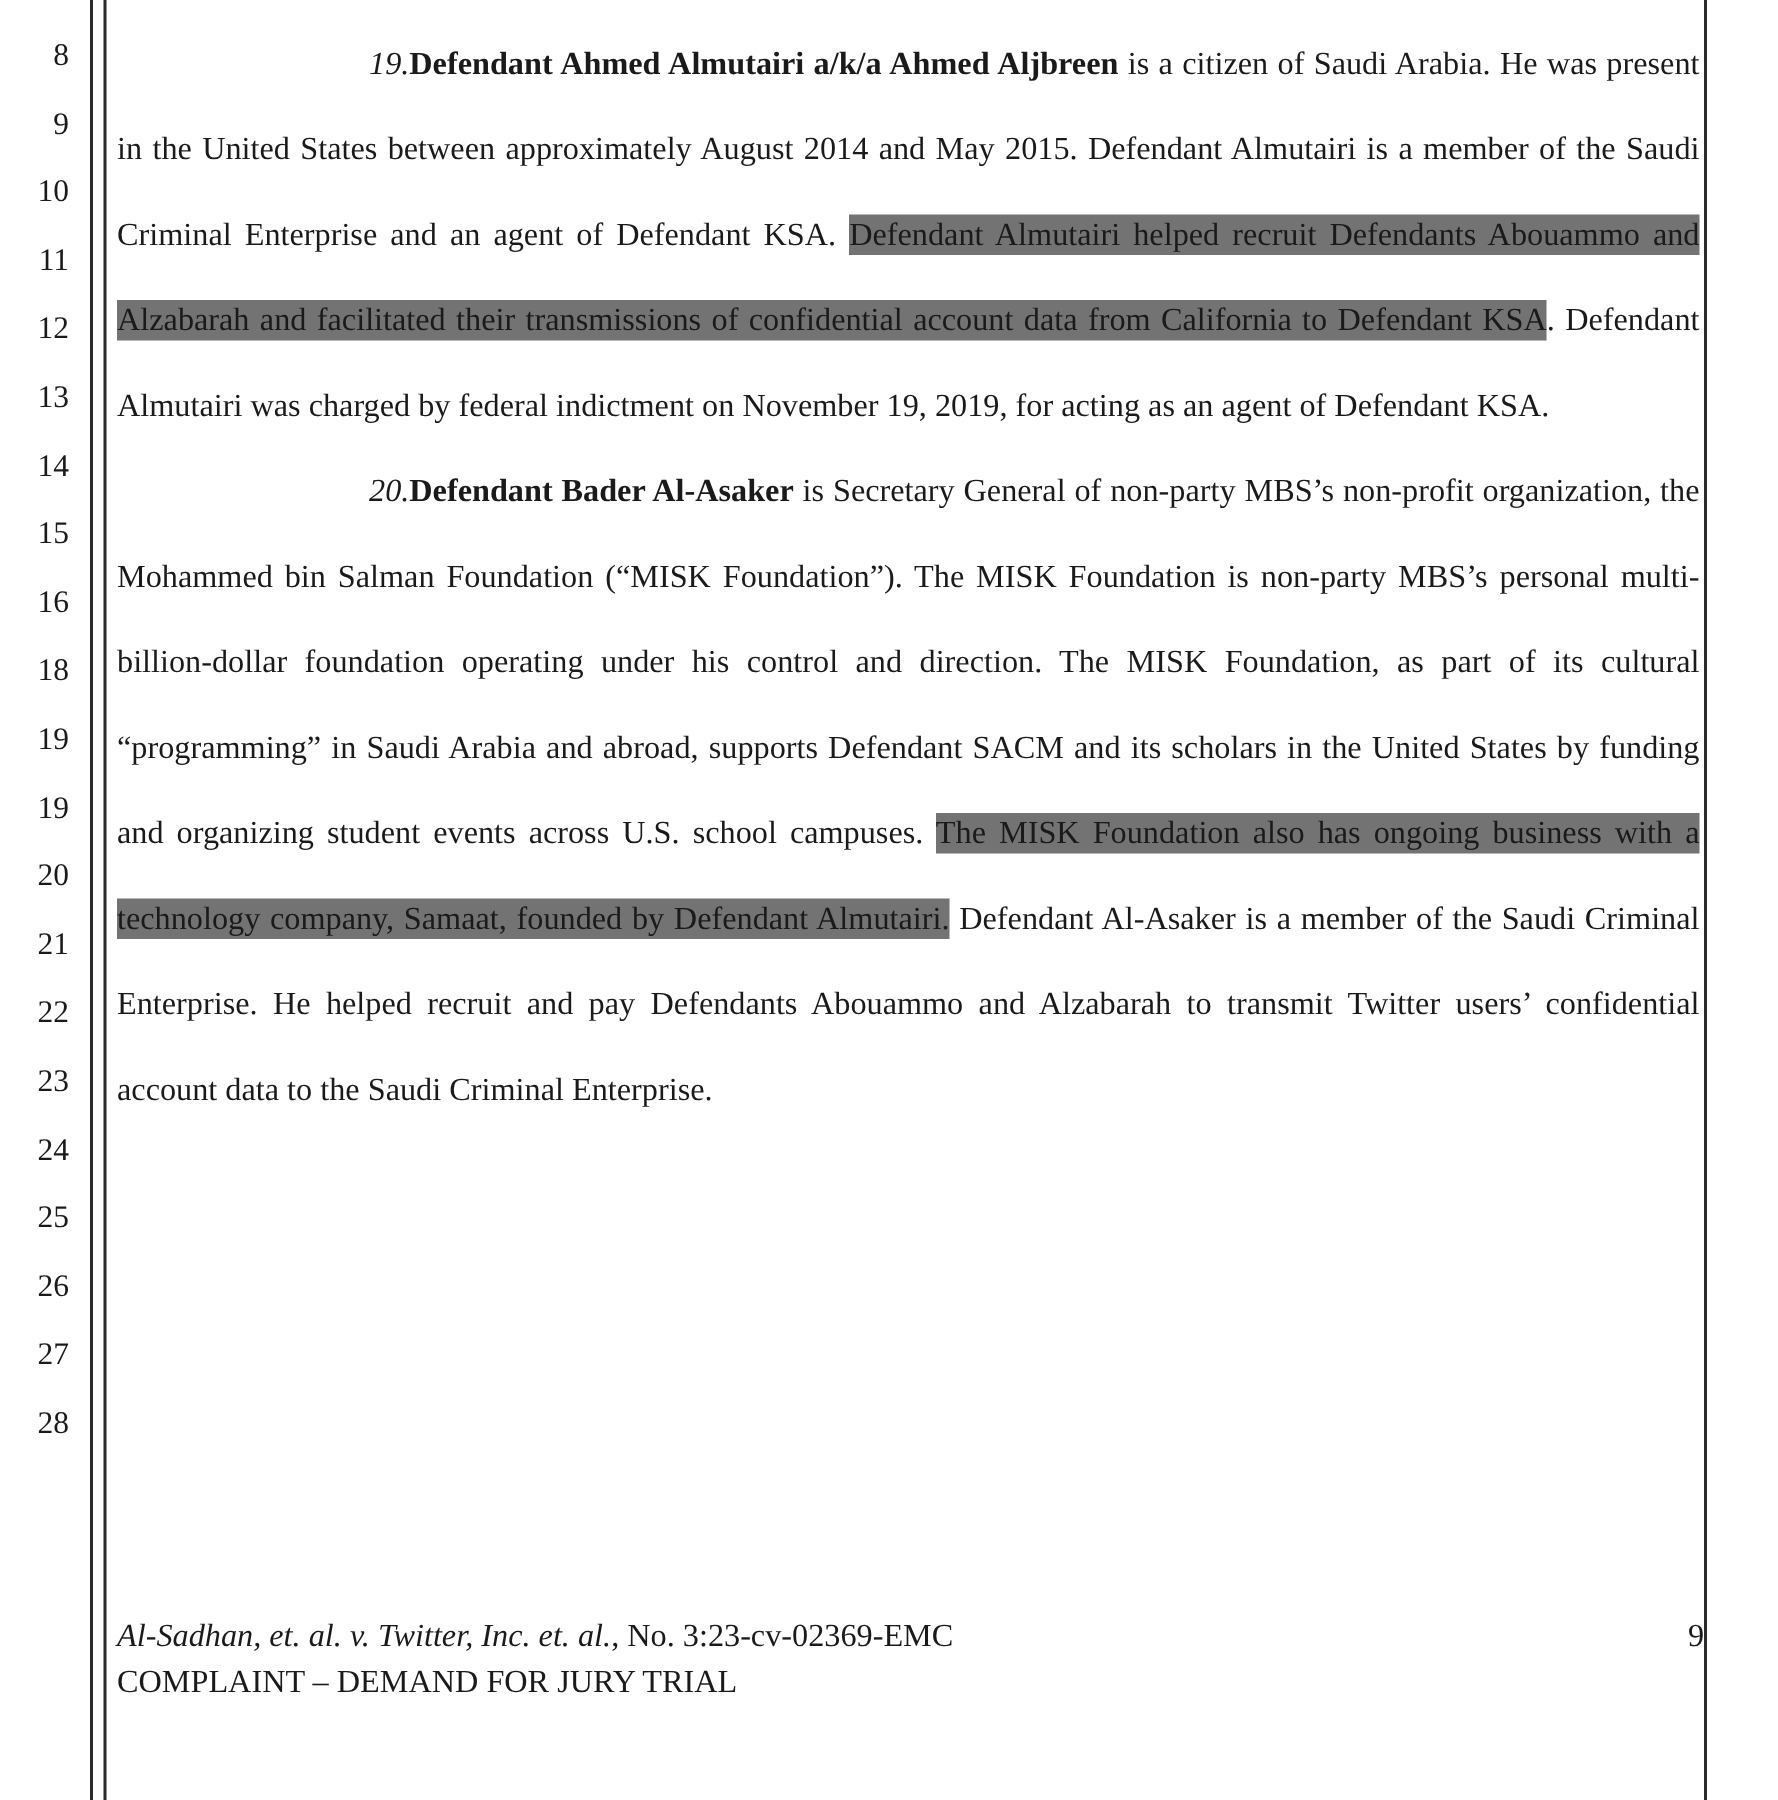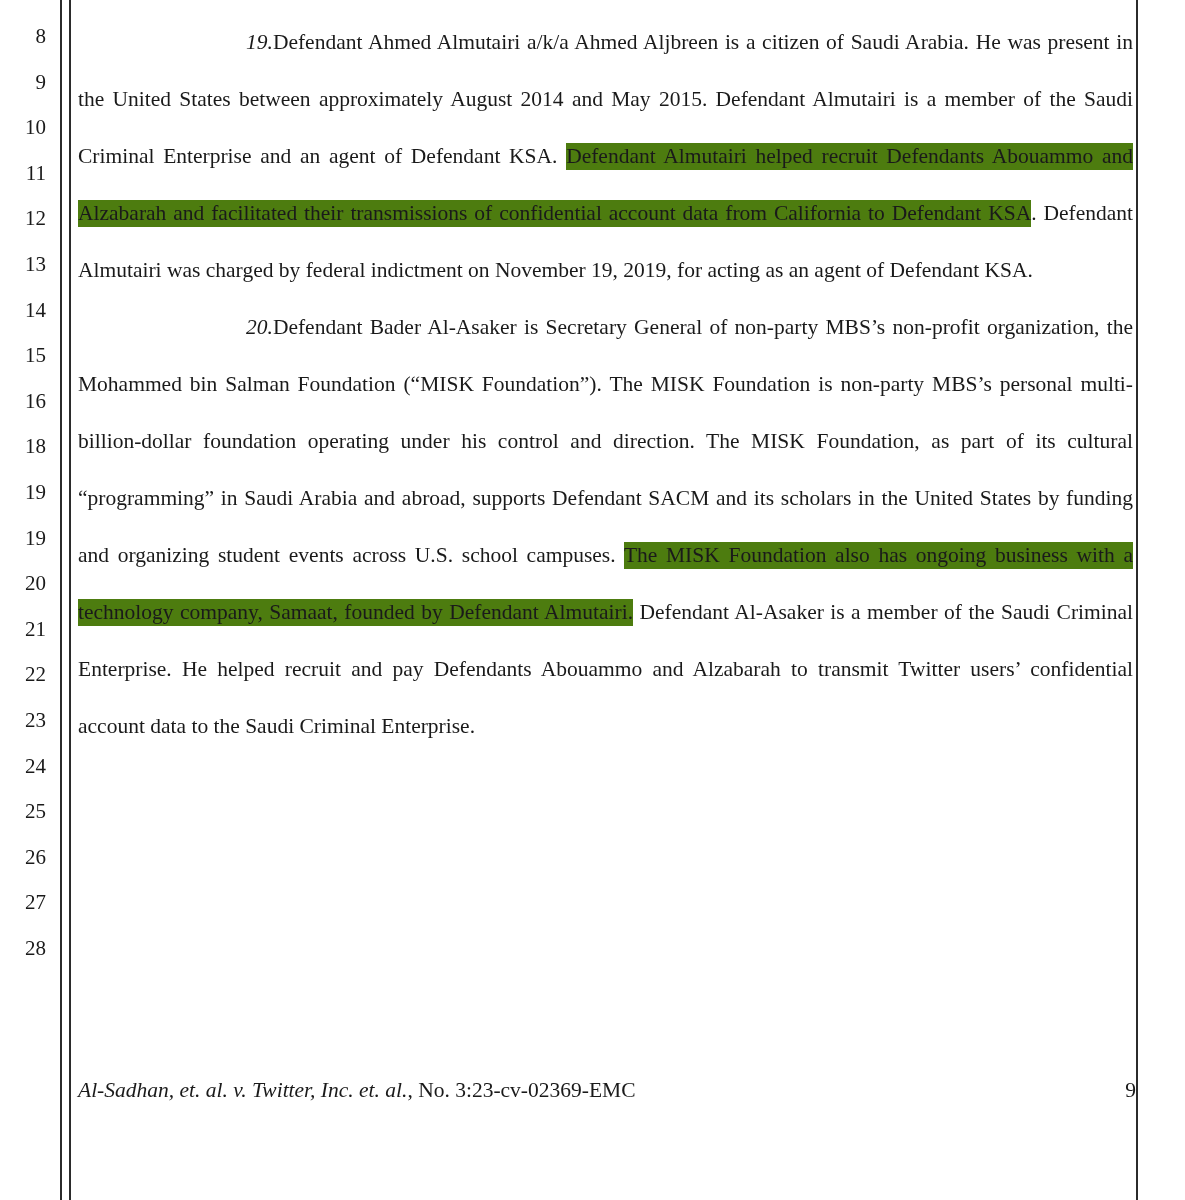--- a/index.html
+++ b/index.html
@@ -78,23 +78,23 @@
     margin: 0;
     text-indent: 84px;
     text-align: justify;
   }
   .para:last-child { text-align: justify; }
   .num {
     display: inline-block;
     min-width: 52px;
     font-style: italic;
   }
-  b.defname { font-weight: normal; }
+  b.defname { font-weight: bold; }
   .hl {
-    background: #4d7c0f;
+    background: #737373;
     box-decoration-break: clone;
     -webkit-box-decoration-break: clone;
     padding: 1px 0 2px 0;
   }
 
   
   .footer {
     position: absolute;
     left: 78px;
     top: 1075px;
@@ -162,15 +162,16 @@
       <span class="num">20.</span><b class="defname">Defendant Bader Al-Asaker</b><span> is Secretary General of non-party MBS’s non-profit organization, the Mohammed bin Salman Foundation (“MISK Foundation”).   The MISK Foundation is non-party MBS’s personal multi-billion-dollar foundation operating under his control and direction.   The MISK Foundation, as part of its cultural “programming” in Saudi Arabia and abroad, supports Defendant SACM and its scholars in the United States by funding and organizing student events across U.S. school campuses.  </span><span class="hl">The MISK Foundation also has ongoing business with a technology company, Samaat, founded by Defendant Almutairi.</span><span>  Defendant Al-Asaker is a member of the Saudi Criminal Enterprise.  He helped recruit and pay Defendants Abouammo and Alzabarah to transmit Twitter users’ confidential account data to the Saudi Criminal Enterprise.</span>
     </p>
 
   </div>
 
   <div class="footer">
     <div class="footer-line1">
       <span class="footer-case">Al-Sadhan, et. al. v. Twitter, Inc. et. al.</span><span>, No. 3:23-cv-02369-EMC</span>
       <span class="footer-pageno">9</span>
     </div>
+    <div class="footer-line2">COMPLAINT – DEMAND FOR JURY TRIAL</div>
   </div>
 
 </div>
 
 </body></html>

